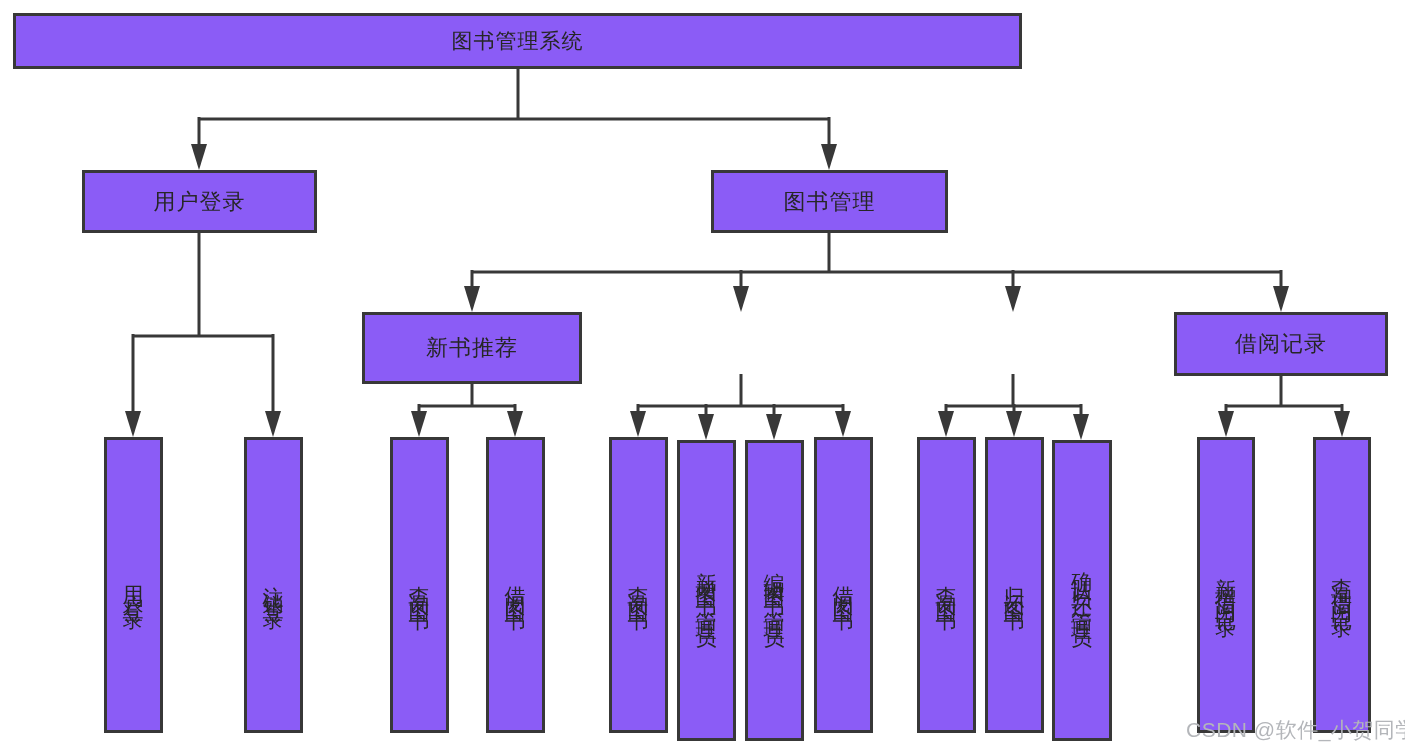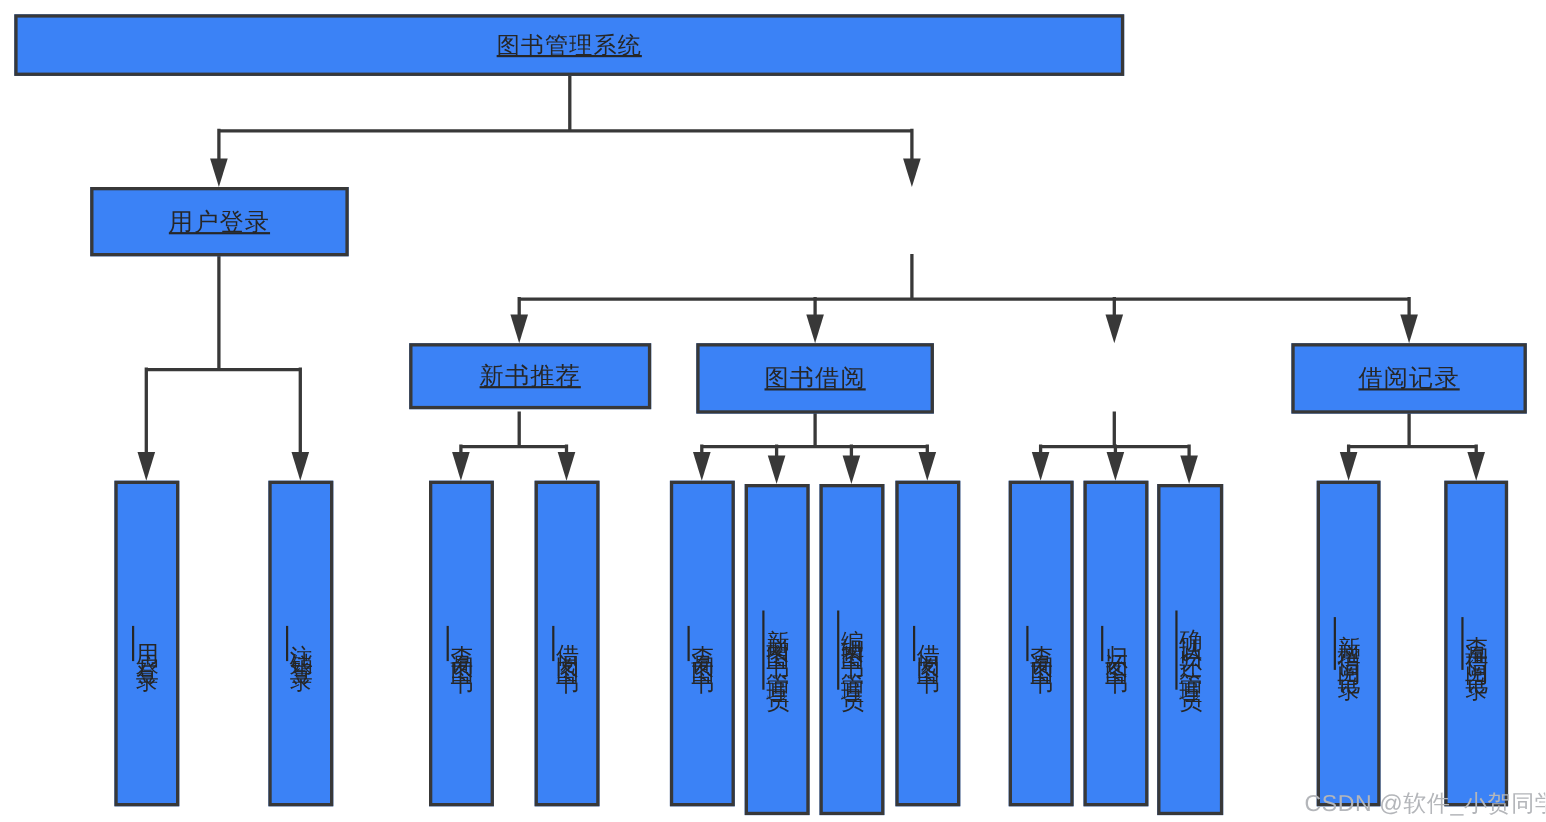--- a/index.html
+++ b/index.html
@@ -14,27 +14,26 @@
   #wires {
     position: absolute;
     left: 0; top: 0;
     width: 1405px; height: 747px;
     z-index: 1;
   }
   .box {
     position: absolute;
     box-sizing: border-box;
     border: 3px solid #383838;
-    background: #3b82f6;
+    background: #8b5cf6;
     display: flex;
     align-items: center;
     justify-content: center;
     color: #262626;
     z-index: 2;
-    text-decoration: underline;
   }
   .hlabel {
     font-size: 22px;
     letter-spacing: 1px;
     white-space: nowrap;
   }
   .root-label { font-size: 21px; }
   .vlabel {
     writing-mode: vertical-rl;
     text-orientation: mixed;
@@ -100,26 +99,26 @@
     </g>
   </svg>
 
   <div class="box" style="left:13px; top:13px; width:1009px; height:56px;">
     <span class="hlabel root-label">图书管理系统</span>
   </div>
 
   <div class="box" style="left:82px; top:170px; width:235px; height:63px;">
     <span class="hlabel">用户登录</span>
   </div>
+  <div class="box" style="left:711px; top:170px; width:237px; height:63px;">
+    <span class="hlabel">图书管理</span>
+  </div>
 
-  <div class="box" style="left:372px; top:312px; width:220px; height:60px;">
+  <div class="box" style="left:362px; top:312px; width:220px; height:72px;">
     <span class="hlabel">新书推荐</span>
-  </div>
-  <div class="box" style="left:633px; top:312px; width:216px; height:64px;">
-    <span class="hlabel">图书借阅</span>
   </div>
   <div class="box" style="left:1174px; top:312px; width:214px; height:64px;">
     <span class="hlabel">借阅记录</span>
   </div>
 
   <div class="box leaf" style="left:104px; top:437px; width:59px; height:296px;">
     <span class="vlabel">用户登录</span>
   </div>
   <div class="box leaf" style="left:244px; top:437px; width:59px; height:296px;">
     <span class="vlabel">注销登录</span>

